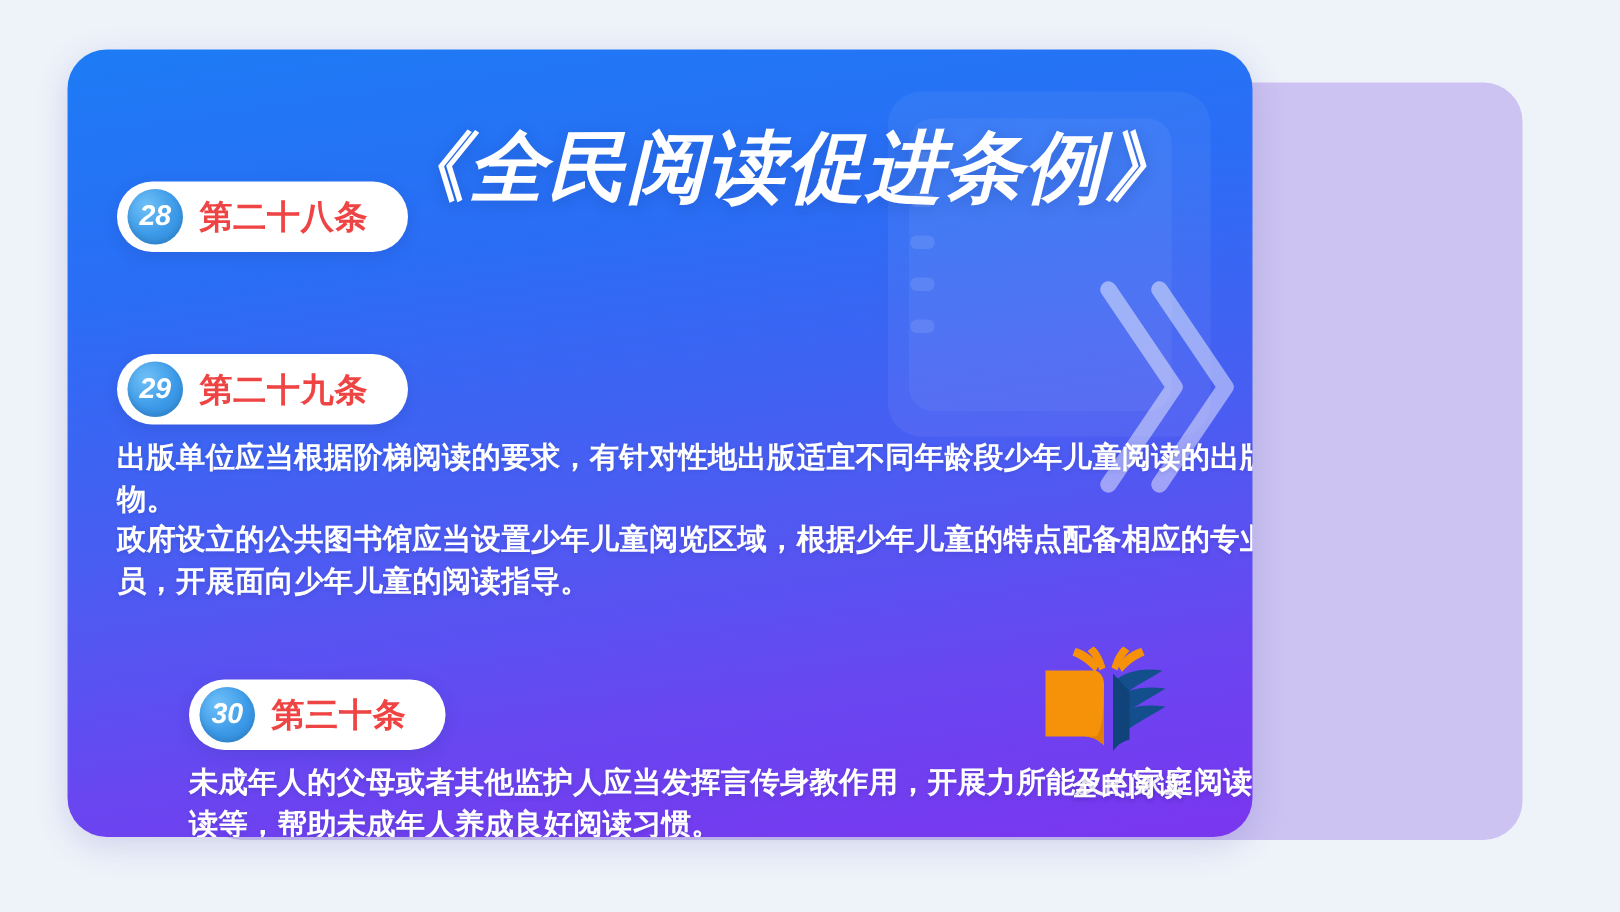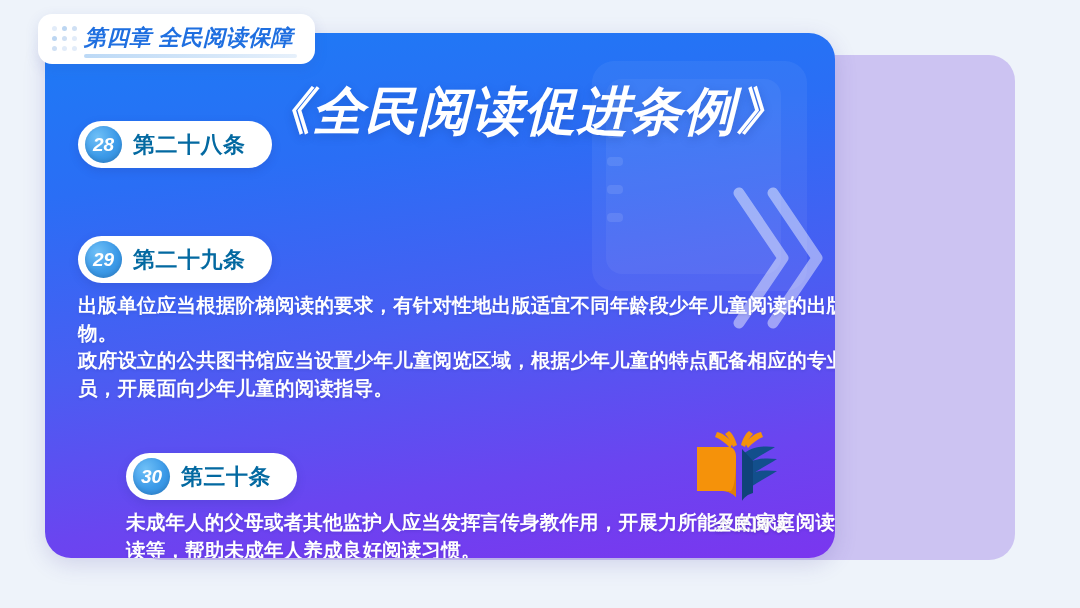--- a/index.html
+++ b/index.html
@@ -86,21 +86,21 @@
     box-shadow:0 3px 10px rgba(40,50,140,.18);
   }
   .pill-num{
     width:37px;height:37px;border-radius:50%;
     background:radial-gradient(circle at 34% 30%,#6fc0f7 0%,#3c9ae8 55%,#2f8ada 100%);
     color:#ffffff;font-size:19px;font-weight:bold;font-style:italic;
     display:flex;align-items:center;justify-content:center;
     box-shadow:inset 0 -2px 4px rgba(0,0,0,.12);
   }
   .pill-label{
-    font-size:22px;font-weight:bold;color:#0369a1;letter-spacing:.5px;white-space:nowrap;
+    font-size:22px;font-weight:bold;color:#ef4444;letter-spacing:.5px;white-space:nowrap;
   }
   .body-text{
     margin-top:9px;
     font-size:19.5px;line-height:1.42;color:#ffffff;font-weight:bold;
     letter-spacing:.2px;
     text-shadow:0 1px 3px rgba(25,40,120,.18);
   }
   .body-text p{margin:0;}
 
   
@@ -176,29 +176,14 @@
         <path d="M49 25 L49 66 C49 66 44 60 36 60 L44 60 C48 56 49 40 49 25 Z" fill="#e07f05"></path>
         <path d="M55 24 C62 17 74 14 88 16 C82 20 74 24 68 28 C62 32 57 36 55 40 Z" fill="#124f8c"></path>
         <path d="M55 36 C62 29 74 26 90 28 C84 32 76 36 70 40 C64 44 57 48 55 52 Z" fill="#124f8c"></path>
         <path d="M55 48 C62 41 74 38 90 40 C84 44 76 48 70 52 C64 56 57 60 55 64 Z" fill="#124f8c"></path>
         <path d="M55 18 L55 70 C55 70 58 64 66 62 L66 30 Z" fill="#0f4379"></path>
       </svg>
       <div class="logo-text">全民阅读</div>
     </div>
   </div>
 
-  <div class="chapter-tab">
-    <div class="dot-grid">
-      <span class="d3"></span>
-        <span class="d2"></span>
-        <span></span>
-      <span class="d2"></span>
-        <span></span>
-        <span class="d3"></span>
-      <span></span>
-        <span class="d3"></span>
-        <span class="d3"></span>
-    </div>
-    <div class="chapter-text">第四章 全民阅读保障</div>
-    <div class="tab-underline"></div>
-  </div>
 
 </div>
 
 </body></html>

